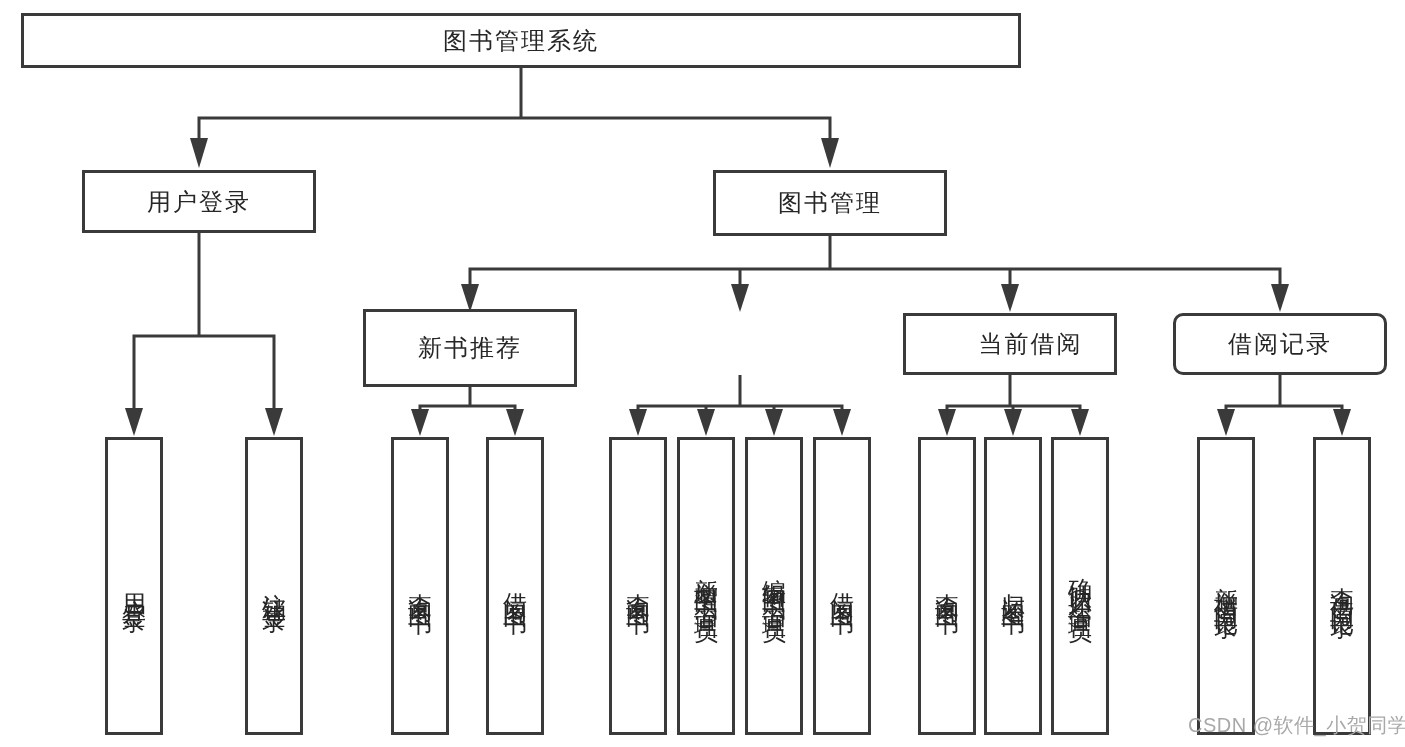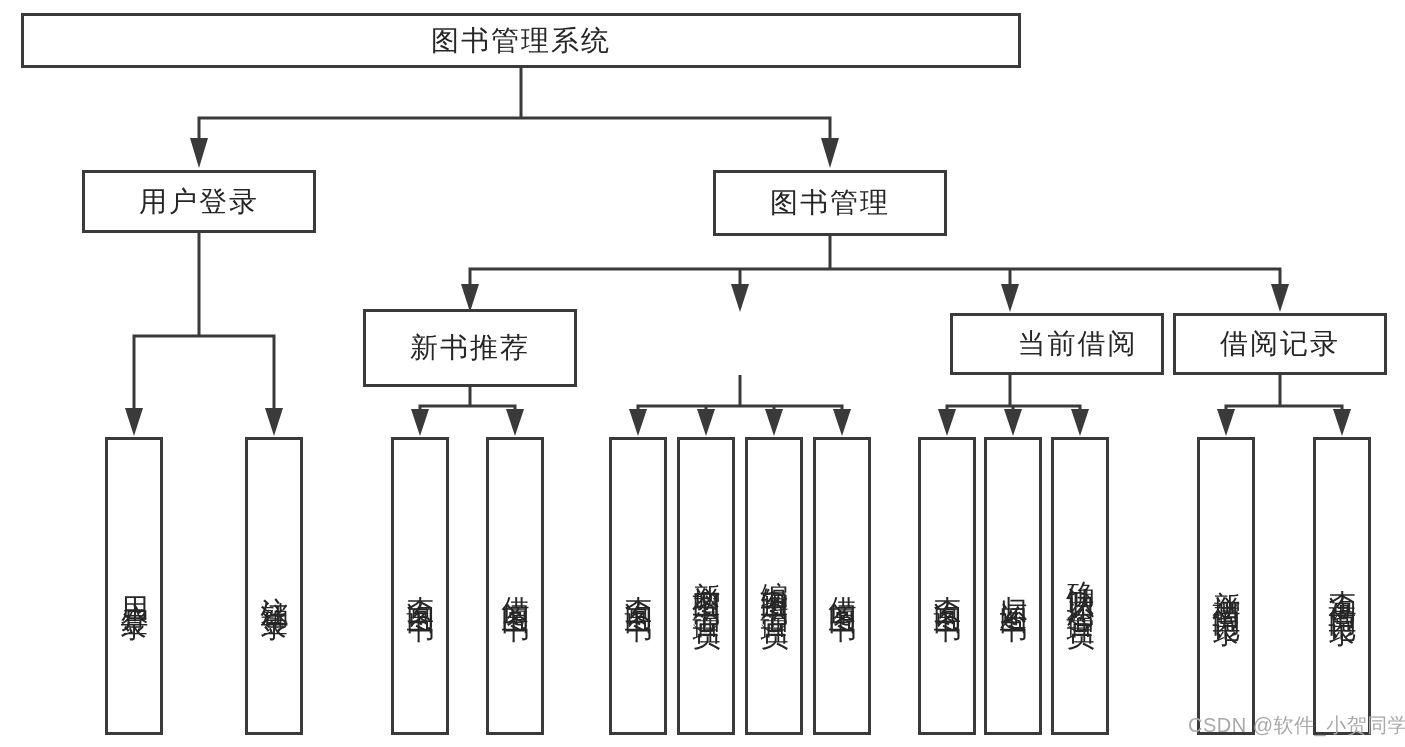--- a/index.html
+++ b/index.html
@@ -13,36 +13,36 @@
     width:1405px;height:747px;position:relative;overflow:hidden;
     background:#fff;font-family:"Liberation Sans","DejaVu Sans",sans-serif;
   }
   #canvas{position:absolute;left:0;top:0;width:1405px;height:747px;}
   svg.connectors{position:absolute;left:0;top:0;z-index:1;pointer-events:none;}
   svg.connectors path{stroke:var(--line);stroke-width:3;fill:none;}
   svg.connectors polygon{fill:var(--line);stroke:none;}
   .box{
     position:absolute;box-sizing:border-box;background:var(--box-bg);
     border:3px solid var(--line);display:flex;align-items:center;justify-content:center;
-    color:var(--text);font-size:28px;letter-spacing:2px;z-index:2;white-space:nowrap;
+    color:var(--text);font-size:24px;letter-spacing:2px;z-index:2;white-space:nowrap;
   }
   .vtext{
     writing-mode:vertical-lr;text-orientation:mixed;
     letter-spacing:6px;line-height:1;white-space:pre;
   }
   
   .n-root{left:21px;top:13px;width:1000px;height:55px;}
   
   .n-l1a{left:82px;top:170px;width:234px;height:63px;}
   .n-l1b{left:713px;top:170px;width:234px;height:66px;}
   
   .n-l2a{left:363px;top:309px;width:214px;height:78px;}
   .n-l2b{left:633px;top:313px;width:214px;height:62px;}
-  .n-l2c{left:950px;top:313px;width:214px;height:62px;padding-left:41px;}
-  .n-l2d{left:1173px;top:313px;width:214px;height:62px;}
+  .n-l2c{left:903px;top:313px;width:214px;height:62px;padding-left:41px;}
+  .n-l2d{left:1173px;top:313px;width:214px;height:62px;border-radius:10px;}
   
   .leaf{top:437px;width:58px;height:298px;}
   .f1{left:105px;}  .f2{left:245px;}
   .f3{left:391px;}  .f4{left:486px;}
   .f5{left:609px;}  .f6{left:677px;}  .f7{left:745px;}  .f8{left:813px;}
   .f9{left:918px;}  .f10{left:984px;} .f11{left:1051px;}
   .f12{left:1197px;}.f13{left:1313px;}
   .watermark{
     position:absolute;left:1188px;top:712px;z-index:3;
     color:var(--watermark);font-size:20px;letter-spacing:0.5px;white-space:nowrap;

